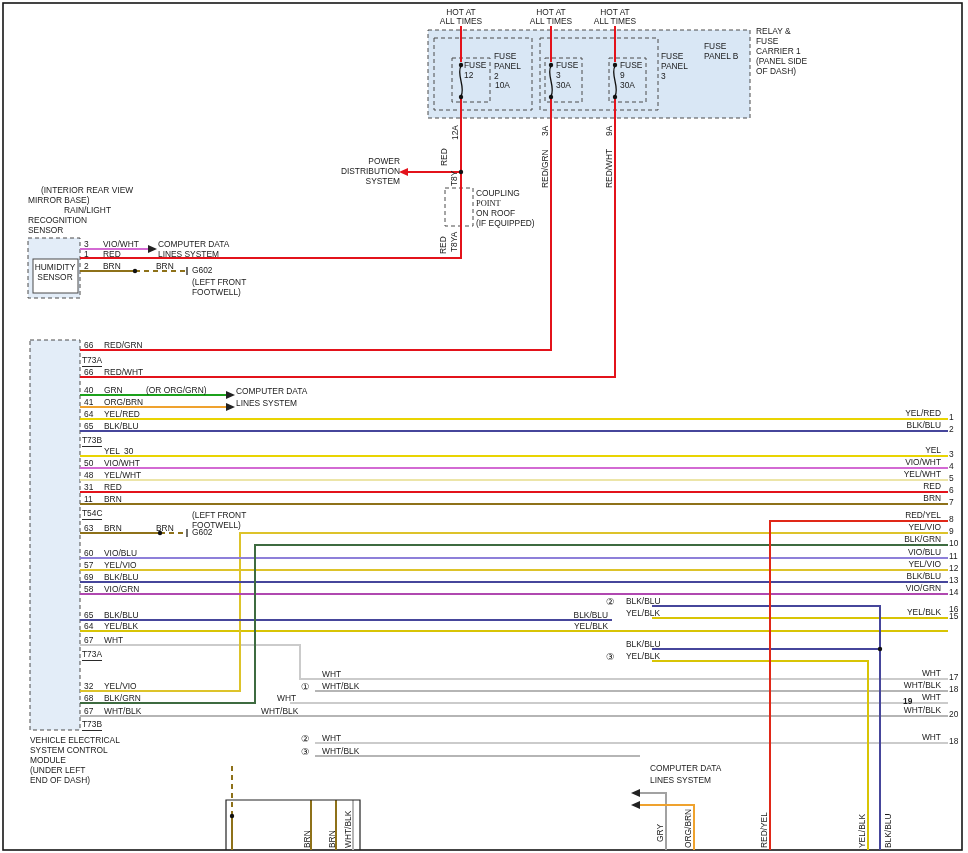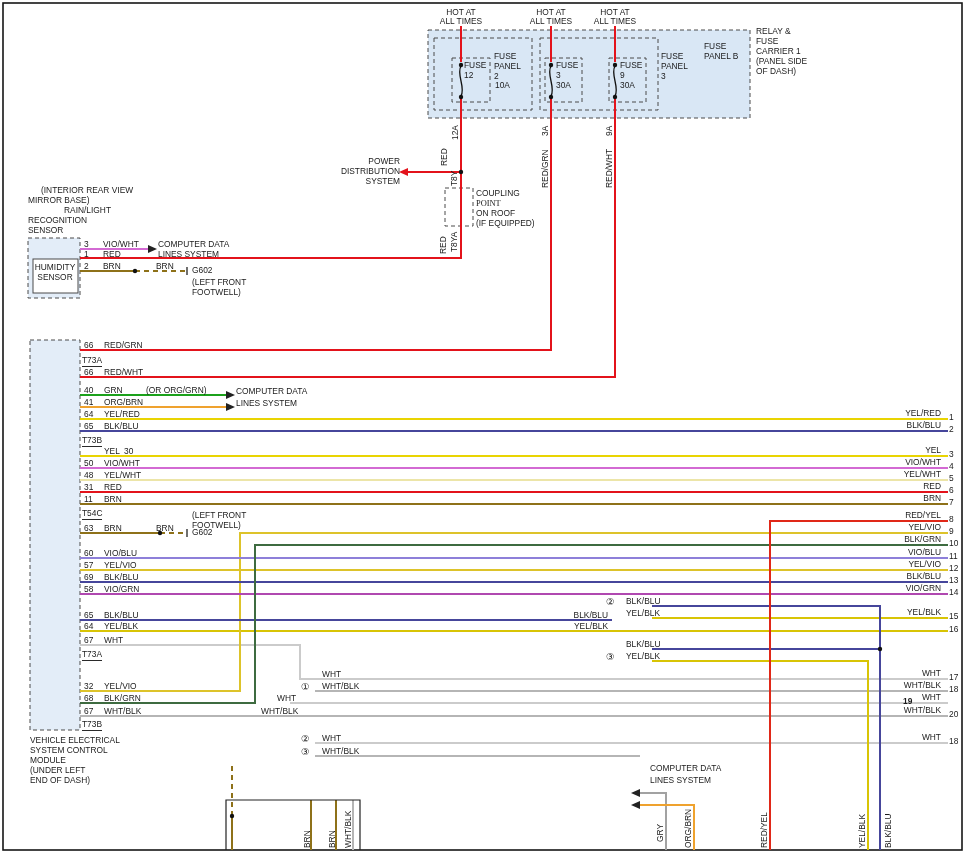--- a/index.html
+++ b/index.html
@@ -266,21 +266,21 @@
       <div class="lbl r" style="left: 941px; top: 548px;">VIO/BLU</div>
       <div class="lbl" style="left: 949px; top: 552px;">11</div>
       <div class="lbl r" style="left: 941px; top: 560px;">YEL/VIO</div>
       <div class="lbl" style="left: 949px; top: 564px;">12</div>
       <div class="lbl r" style="left: 941px; top: 572px;">BLK/BLU</div>
       <div class="lbl" style="left: 949px; top: 576px;">13</div>
       <div class="lbl r" style="left: 941px; top: 584px;">VIO/GRN</div>
       <div class="lbl" style="left: 949px; top: 588px;">14</div>
       <div class="lbl r" style="left: 941px; top: 608px;">YEL/BLK</div>
       <div class="lbl" style="left: 949px; top: 612px;">15</div>
-      <div class="lbl" style="left: 949px; top: 625px;">16</div>
+      <div class="lbl" style="left: 949px; top: 605px;">16</div>
       <div class="lbl r" style="left: 941px; top: 669px;">WHT</div>
       <div class="lbl" style="left: 949px; top: 673px;">17</div>
       <div class="lbl r" style="left: 941px; top: 681px;">WHT/BLK</div>
       <div class="lbl" style="left: 949px; top: 685px;">18</div>
       <div class="lbl r" style="left: 941px; top: 693px;">WHT</div>
       <div class="lbl" style="left: 903px; top: 697px; font-weight: bold;">19</div>
       <div class="lbl r" style="left: 941px; top: 706px;">WHT/BLK</div>
       <div class="lbl" style="left: 949px; top: 710px; text-align: center;">20</div>
       <div class="lbl r" style="left: 941px; top: 733px;">WHT</div>
       <div class="lbl" style="left: 949px; top: 737px;">18</div>

